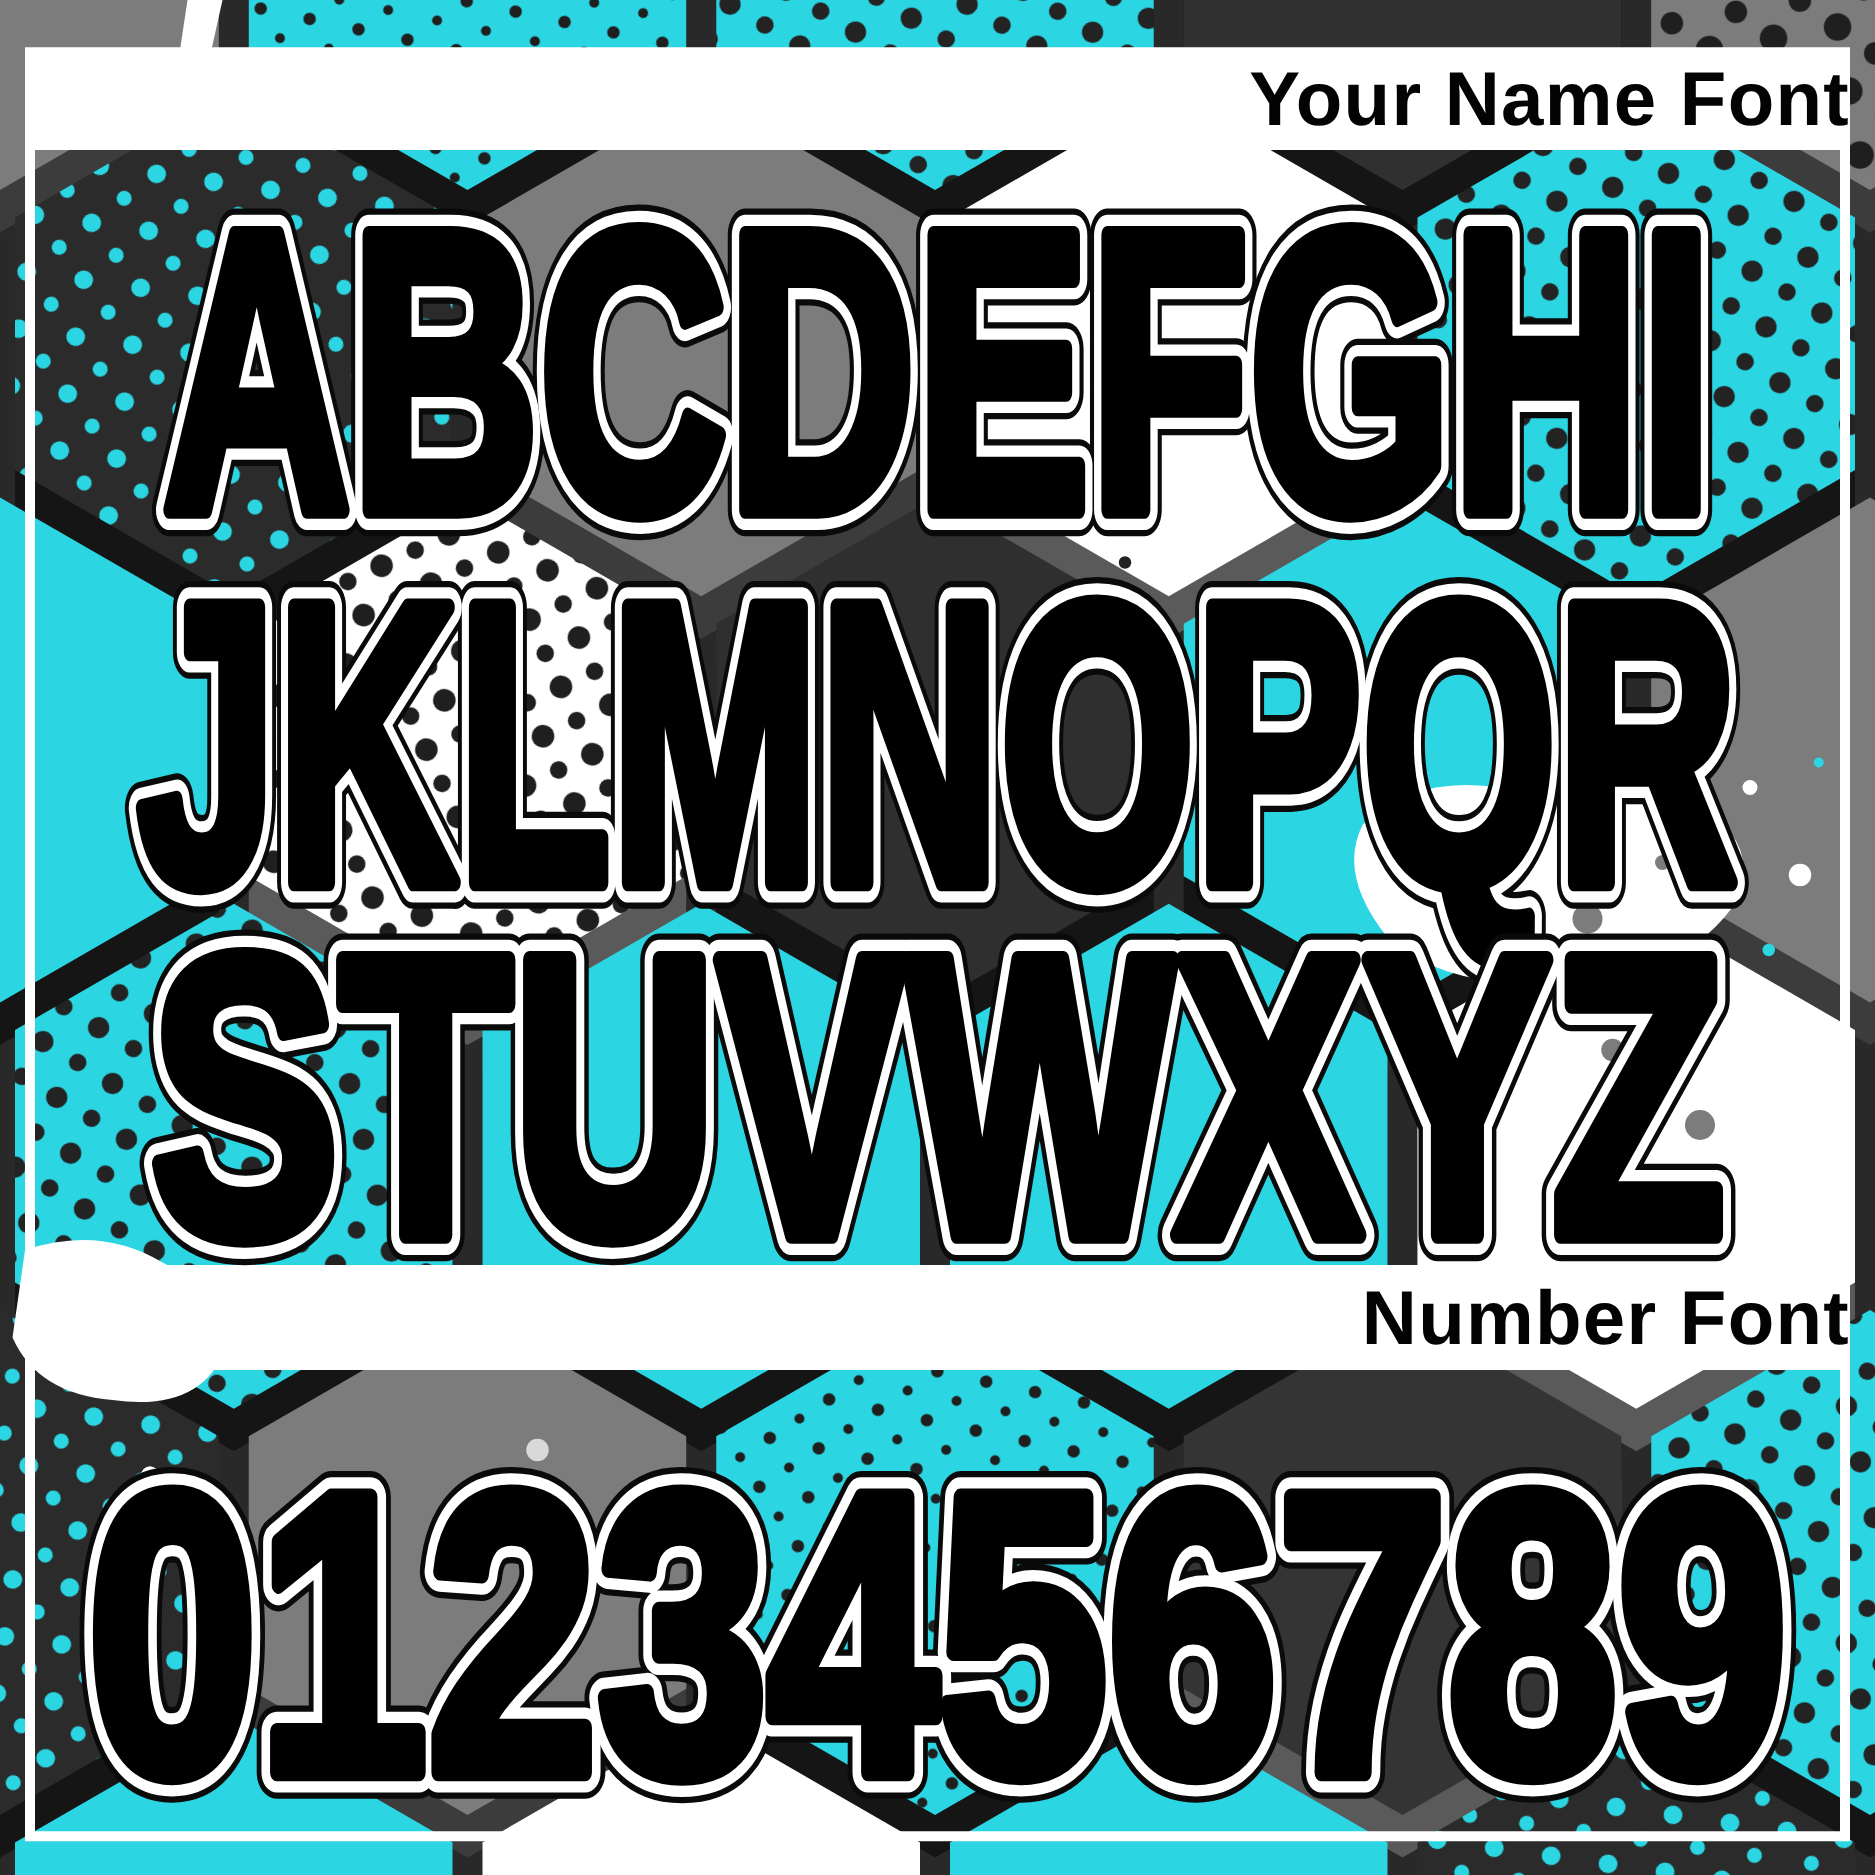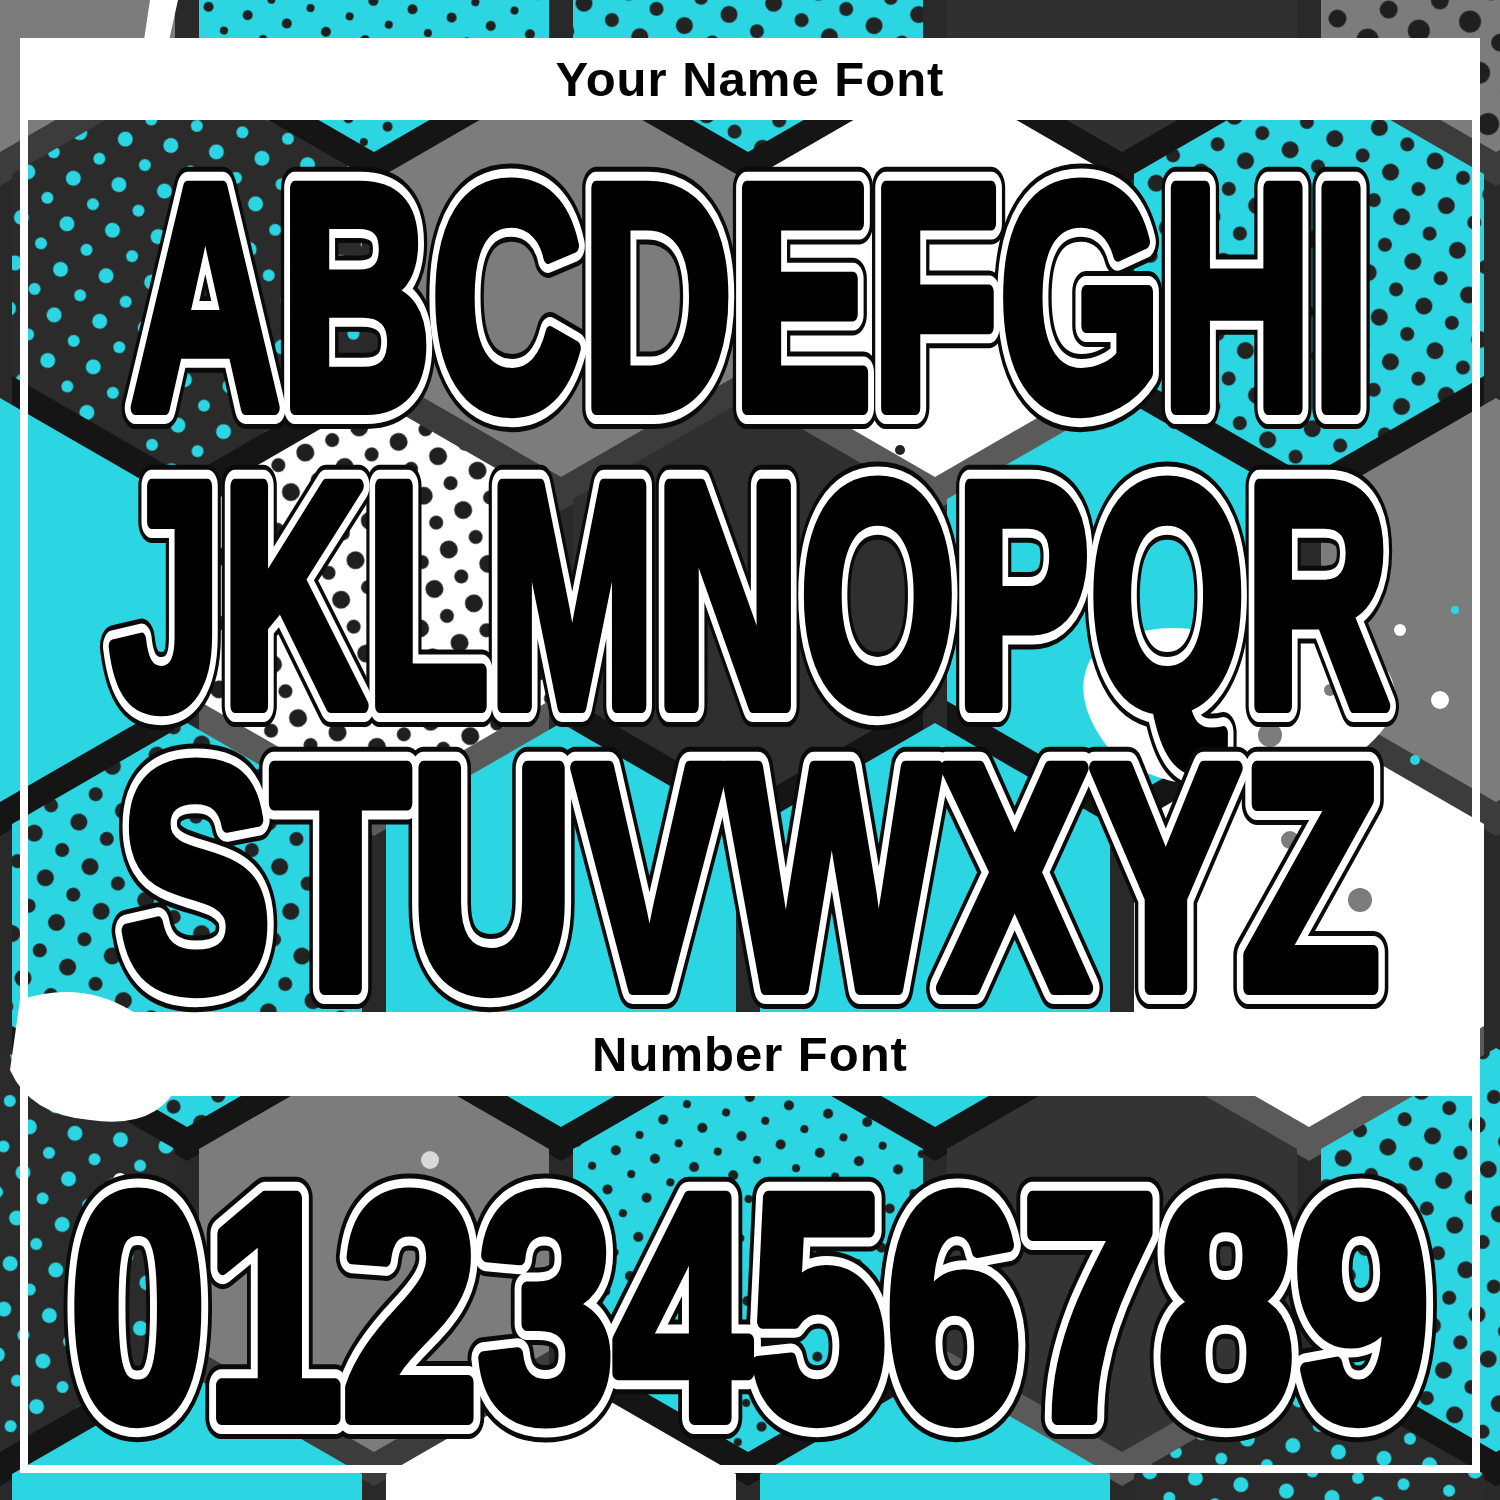--- a/index.html
+++ b/index.html
@@ -14,24 +14,24 @@
   .frame{
     position:absolute;left:20px;top:38px;
     width:1460px;height:1435px;
     border:8px solid #ffffff;
     box-sizing:border-box;
     pointer-events:none;
   }
   .banner{
     position:absolute;left:20px;width:1460px;
     background:#ffffff;
-    display:flex;align-items:center;justify-content:center;
+    display:flex;align-items:center;justify-content:flex-end;
     color:#030303;
     font-weight:700;
-    font-size:49px;
+    font-size:61px;
     letter-spacing:1px;
     font-family:"Liberation Sans",sans-serif;
   }
   .banner-top{top:38px;height:82px;}
   .banner-mid{top:1012px;height:84px;}
   svg.glyphs{position:absolute;left:0;top:0;}
   svg.glyphs text{
     font-family:"Liberation Sans",sans-serif;
     font-weight:700;
     font-size:320px;

